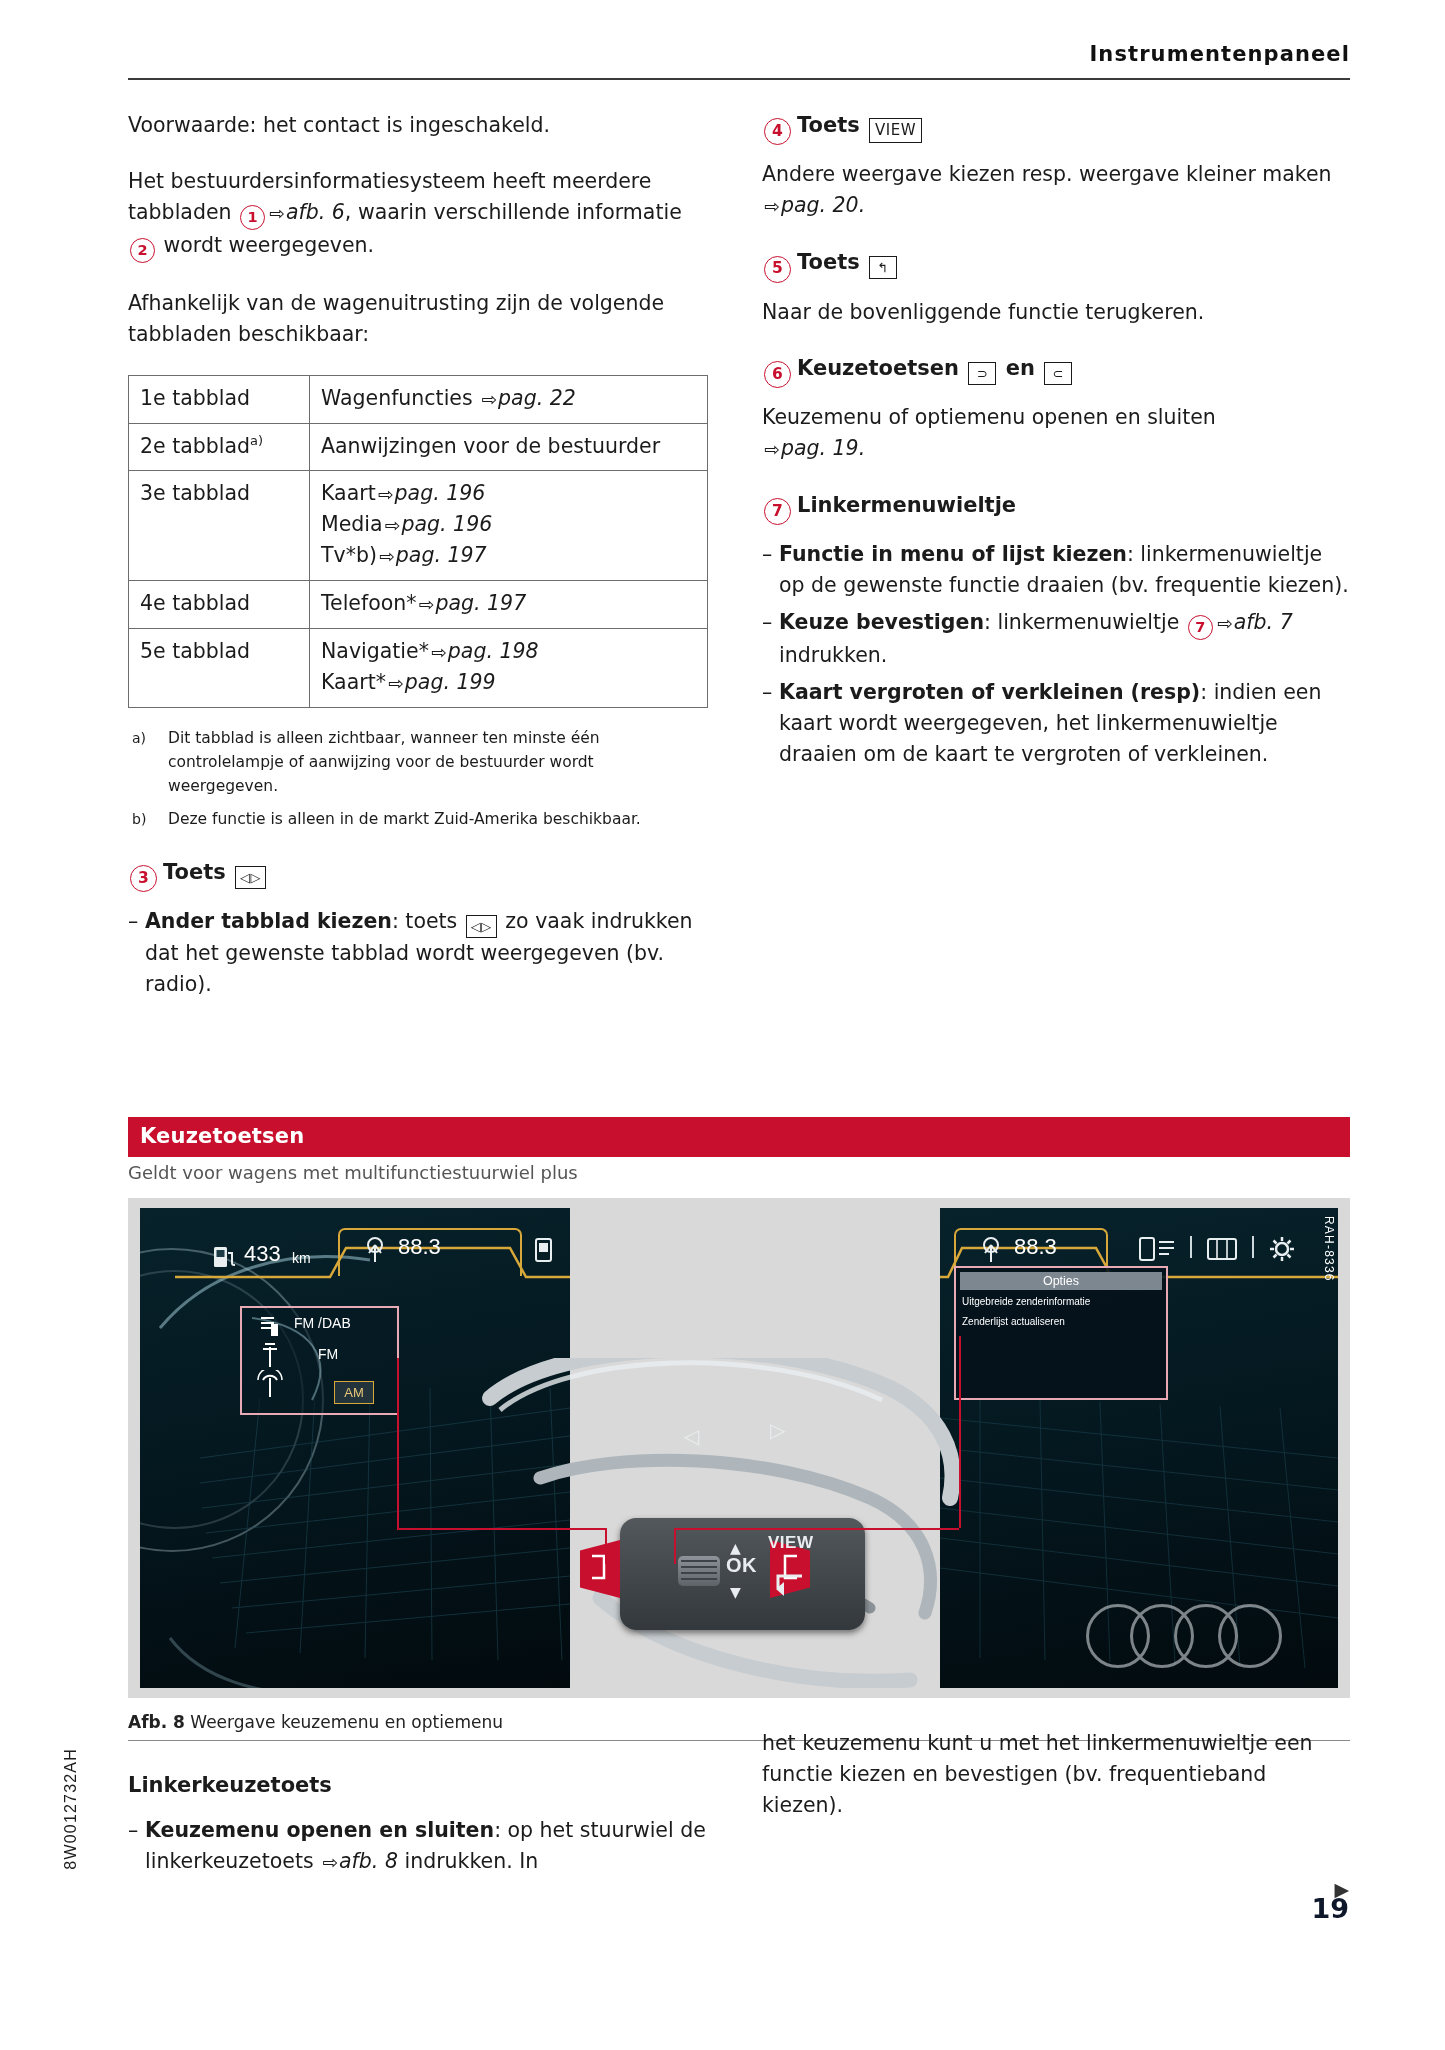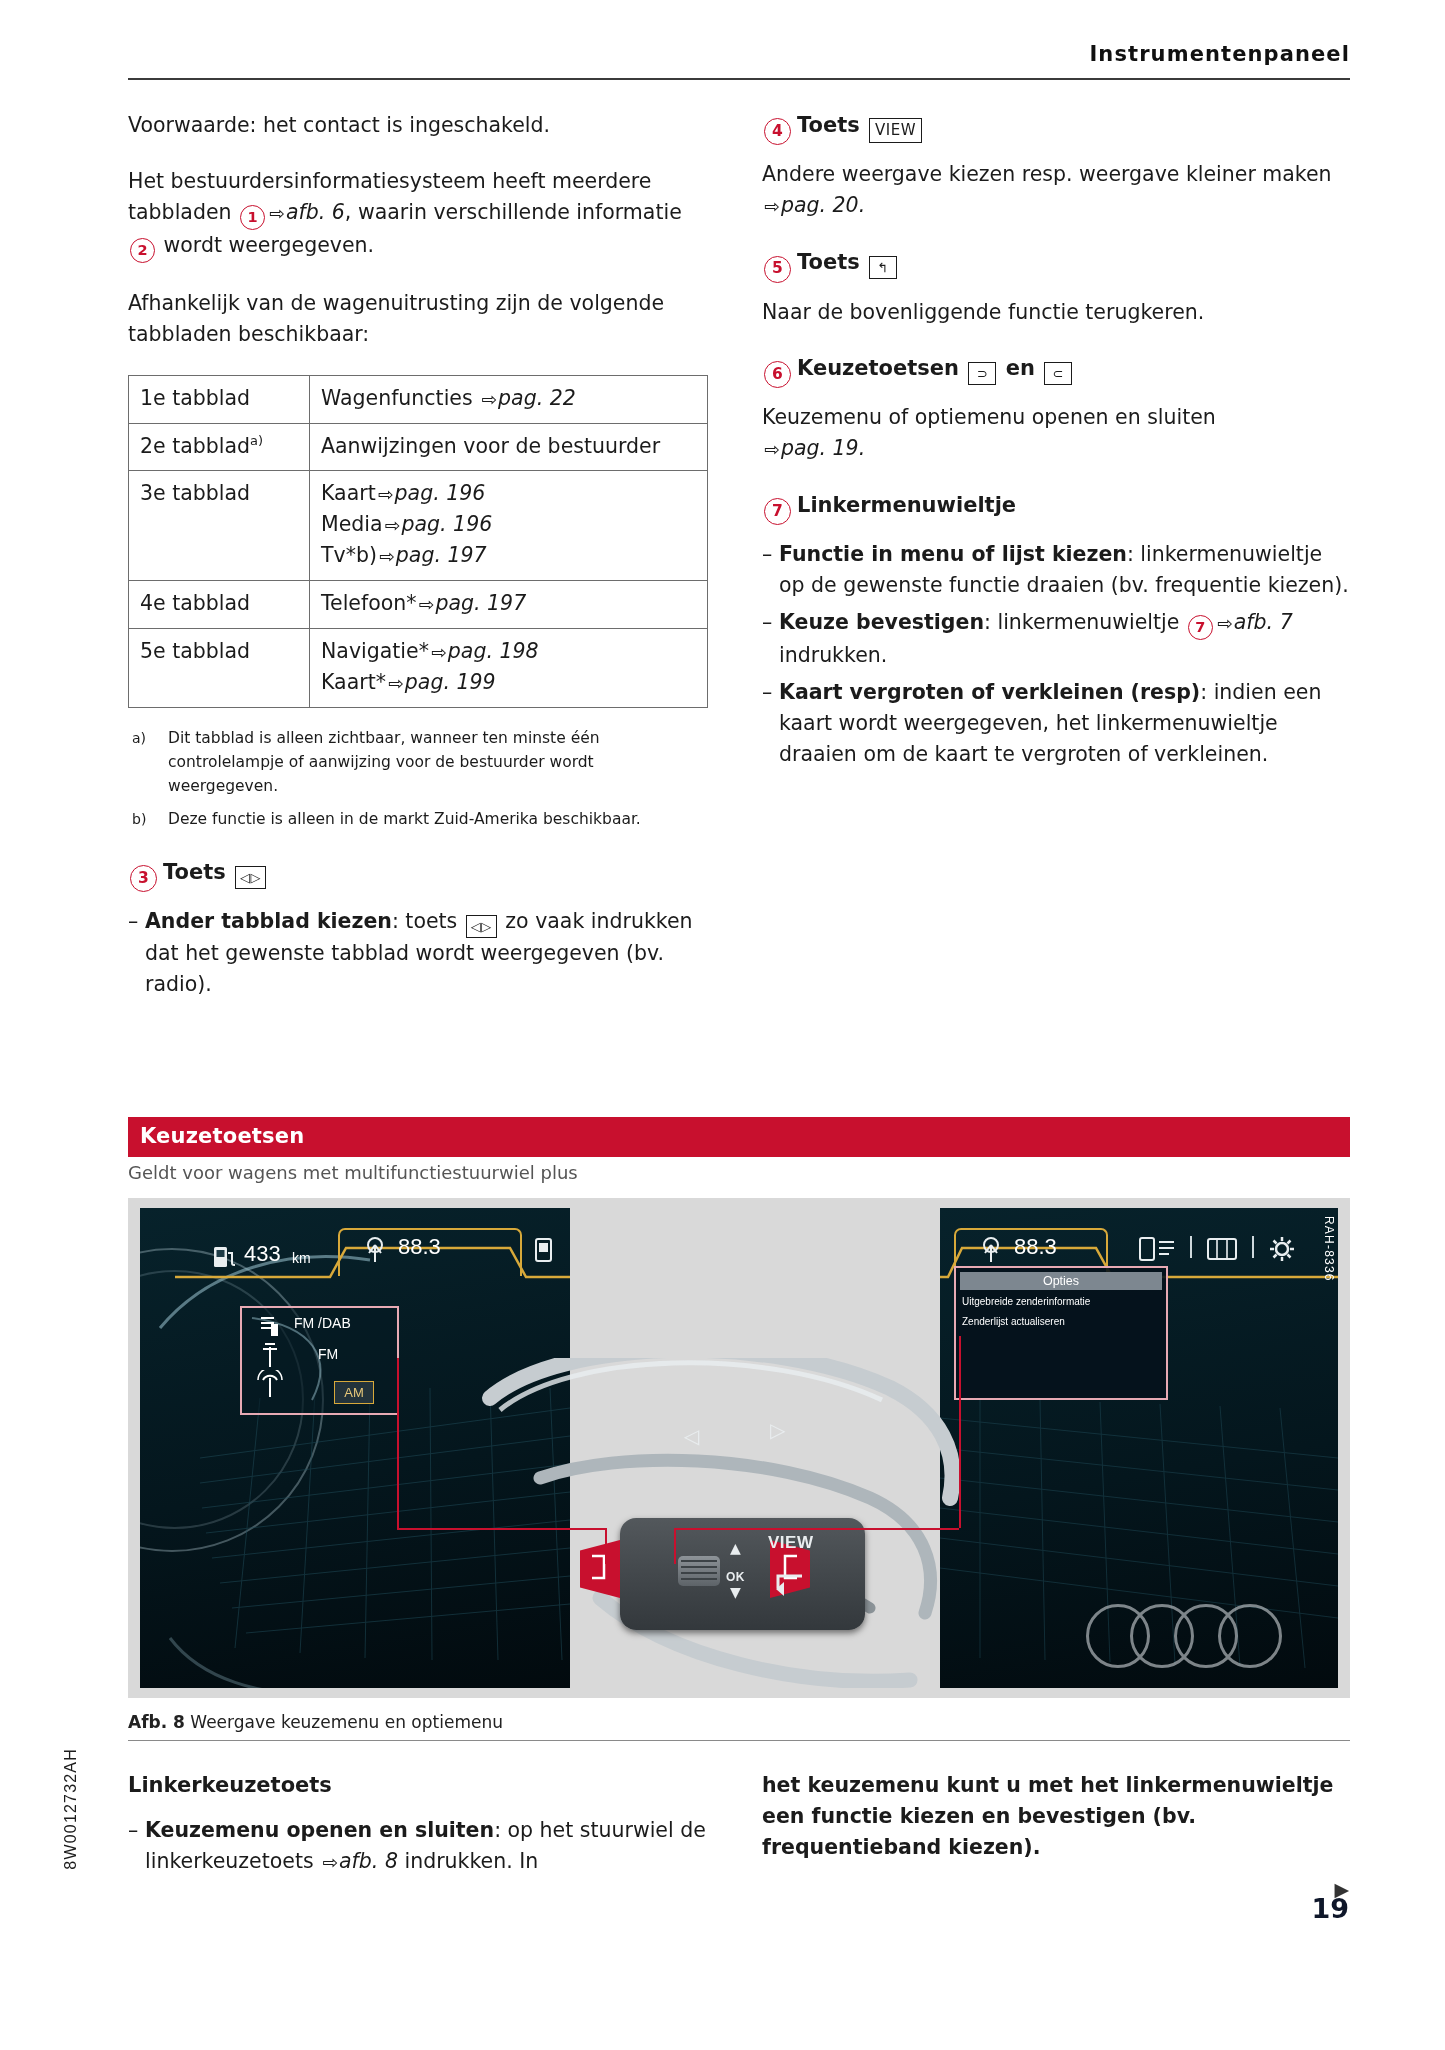--- a/index.html
+++ b/index.html
@@ -201,21 +201,21 @@
     position:absolute;left:128px;top:1712px;width:1222px;
     font-size:17px;color:#222;
   }
   .figcap .b{font-weight:bold;}
 
   .figrule{position:absolute;left:128px;top:1740px;width:1222px;height:1.4px;background:#8a8a8a;}
 
   
   .bot{position:absolute;font-size:20.5px;line-height:31px;}
   .bot-l{left:128px;top:1770px;width:580px;}
-  .bot-r{left:762px;top:1770px;width:590px;font-weight:bold;}
+  .bot-r{left:762px;top:1728px;width:590px;}
 
   
   .sidecode{
     position:absolute;left:62px;top:1748px;
     font-size:16px;letter-spacing:1.2px;color:#1b1b1b;
     writing-mode:vertical-rl;transform:rotate(180deg);
     font-family:"Liberation Sans",sans-serif;
   }
   .pageno{
     position:absolute;right:96px;bottom:58px;font-size:27px;font-weight:bold;color:#0f172a;
@@ -513,21 +513,21 @@
             <svg width="26" height="30" style="position:absolute;left:-34px;top:34px;">
               <path d="M6 4 h12 v22 h-12" stroke="#fff" stroke-width="2.5" fill="none"></path>
             </svg>
             <div class="okpad"></div>
             <svg width="44" height="32" style="position:absolute;left:57px;top:37px;">
               <g stroke="#3c4246" stroke-width="2">
                 <path d="M4 6 h36 M4 12 h36 M4 18 h36 M4 24 h36"></path>
               </g>
             </svg>
             <div class="wtri" style="left:110px;top:22px;font-size:14px;">▲</div>
-            <div class="wlabel" style="left:106px;top:52px;font-size:12px;">OK</div>
+            <div class="wlabel" style="left:106px;top:36px;font-size:20px;">OK</div>
             <div class="wtri" style="left:110px;top:66px;font-size:14px;">▼</div>
             <div class="redkey" style="left:150px;top:22px;width:40px;height:58px;clip-path:polygon(0 0,100% 18%,100% 82%,0 100%);"></div>
             <svg width="26" height="30" style="position:absolute;left:157px;top:34px;">
               <path d="M20 4 h-12 v22 h12" stroke="#fff" stroke-width="2.5" fill="none"></path>
             </svg>
           </div>
 
           <div class="wtri" style="left:214px;top:66px;">◁</div>
           <div class="wtri" style="left:300px;top:60px;">▷</div>
           <div class="wlabel" style="left:298px;top:175px;">VIEW</div>

